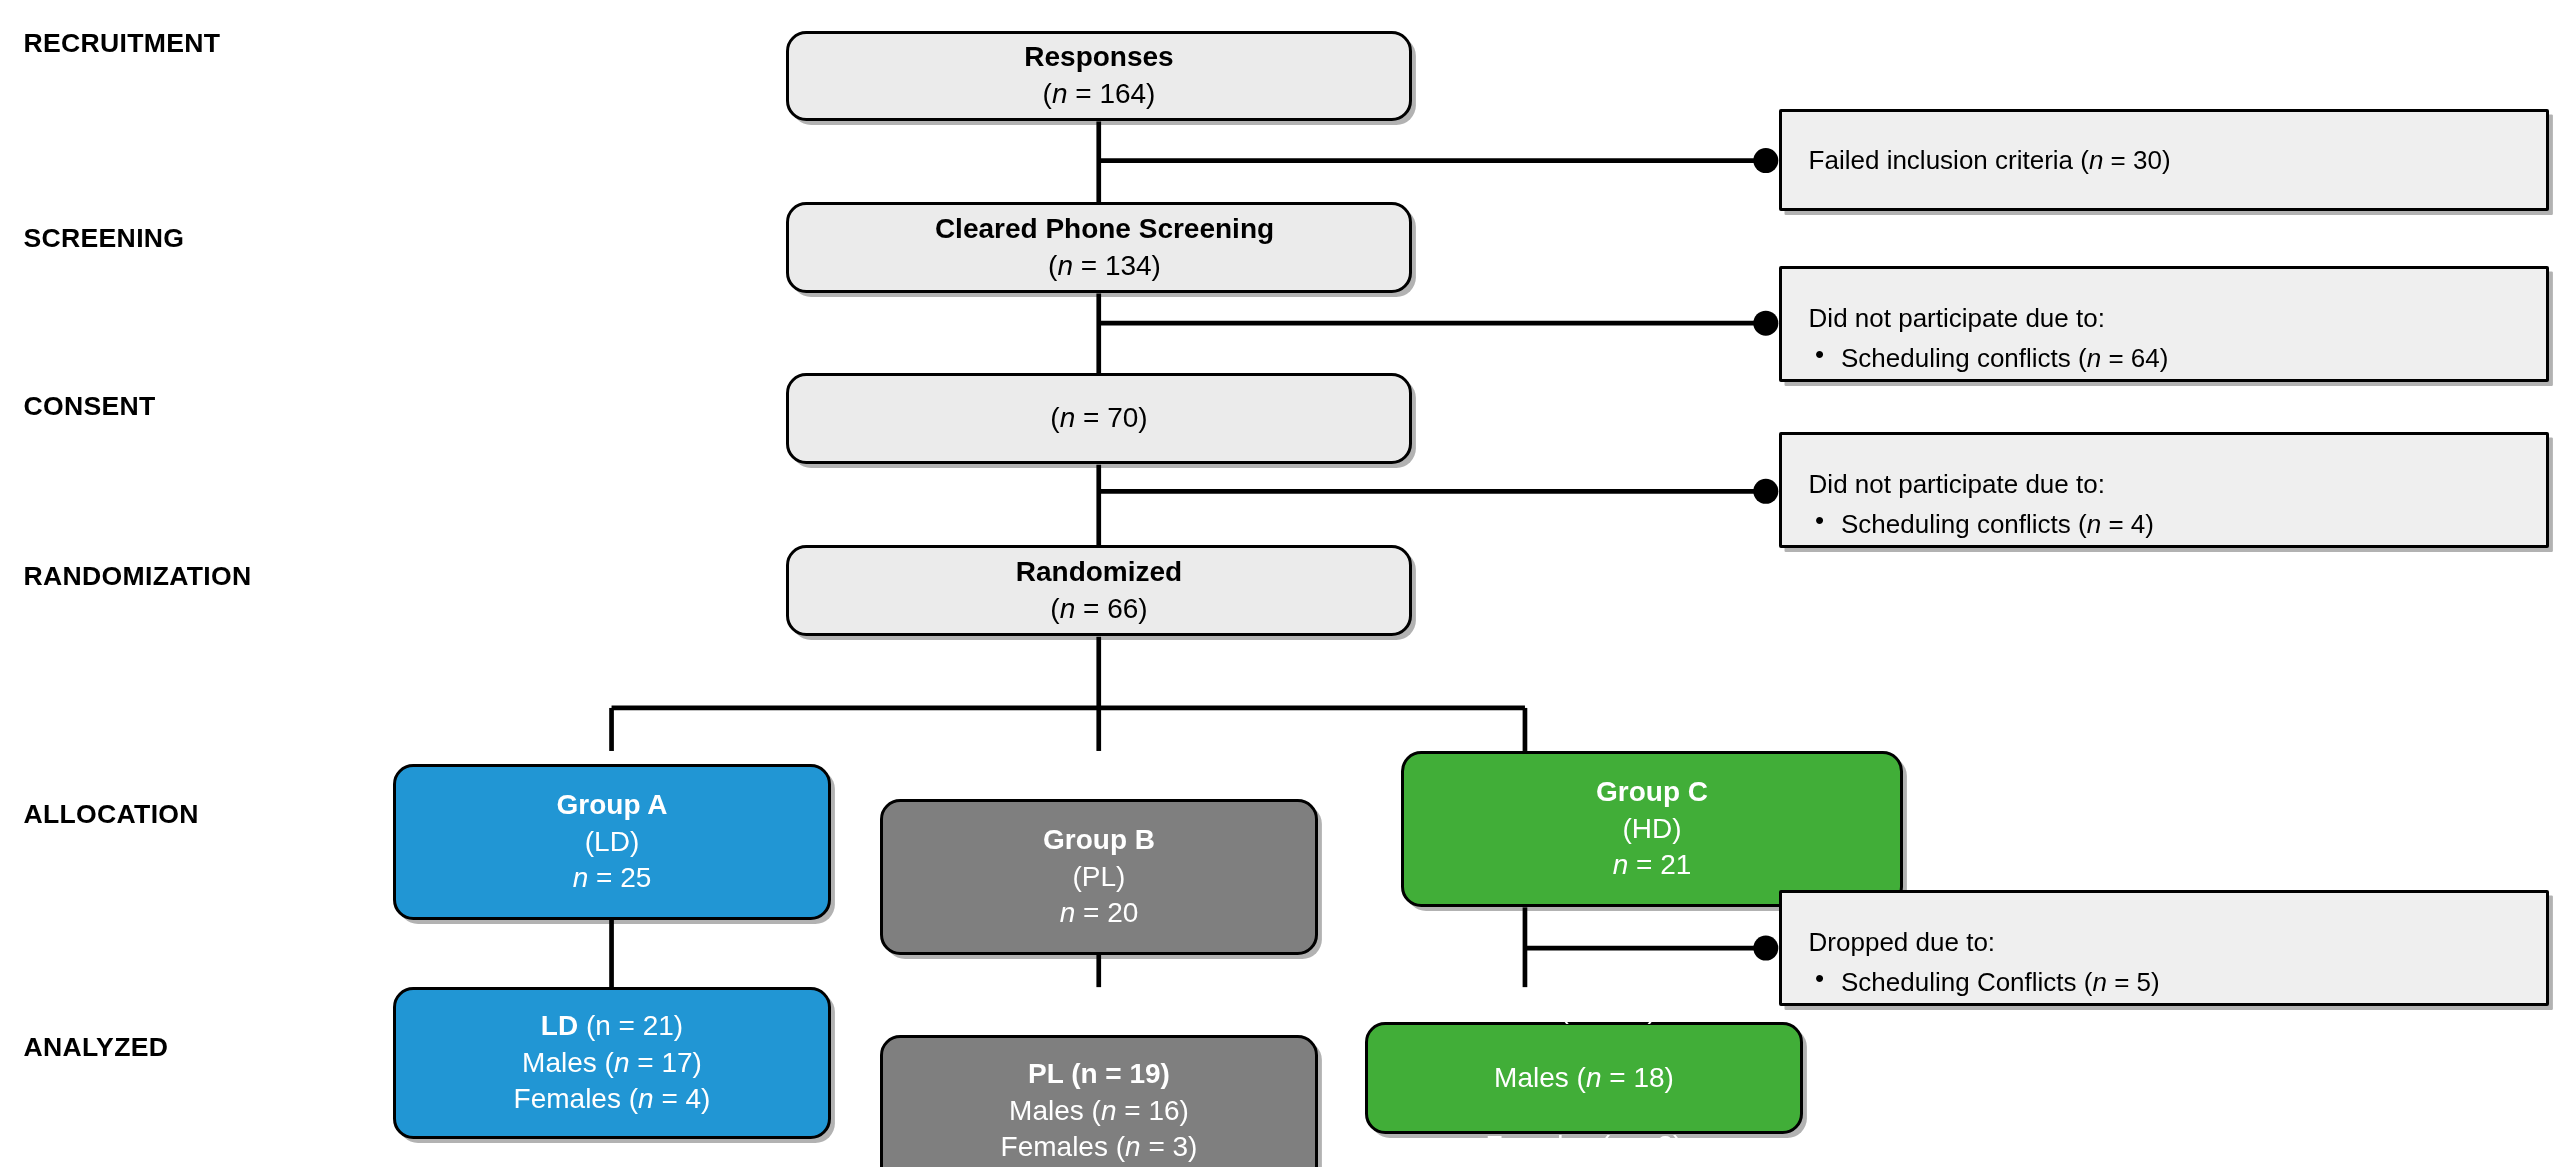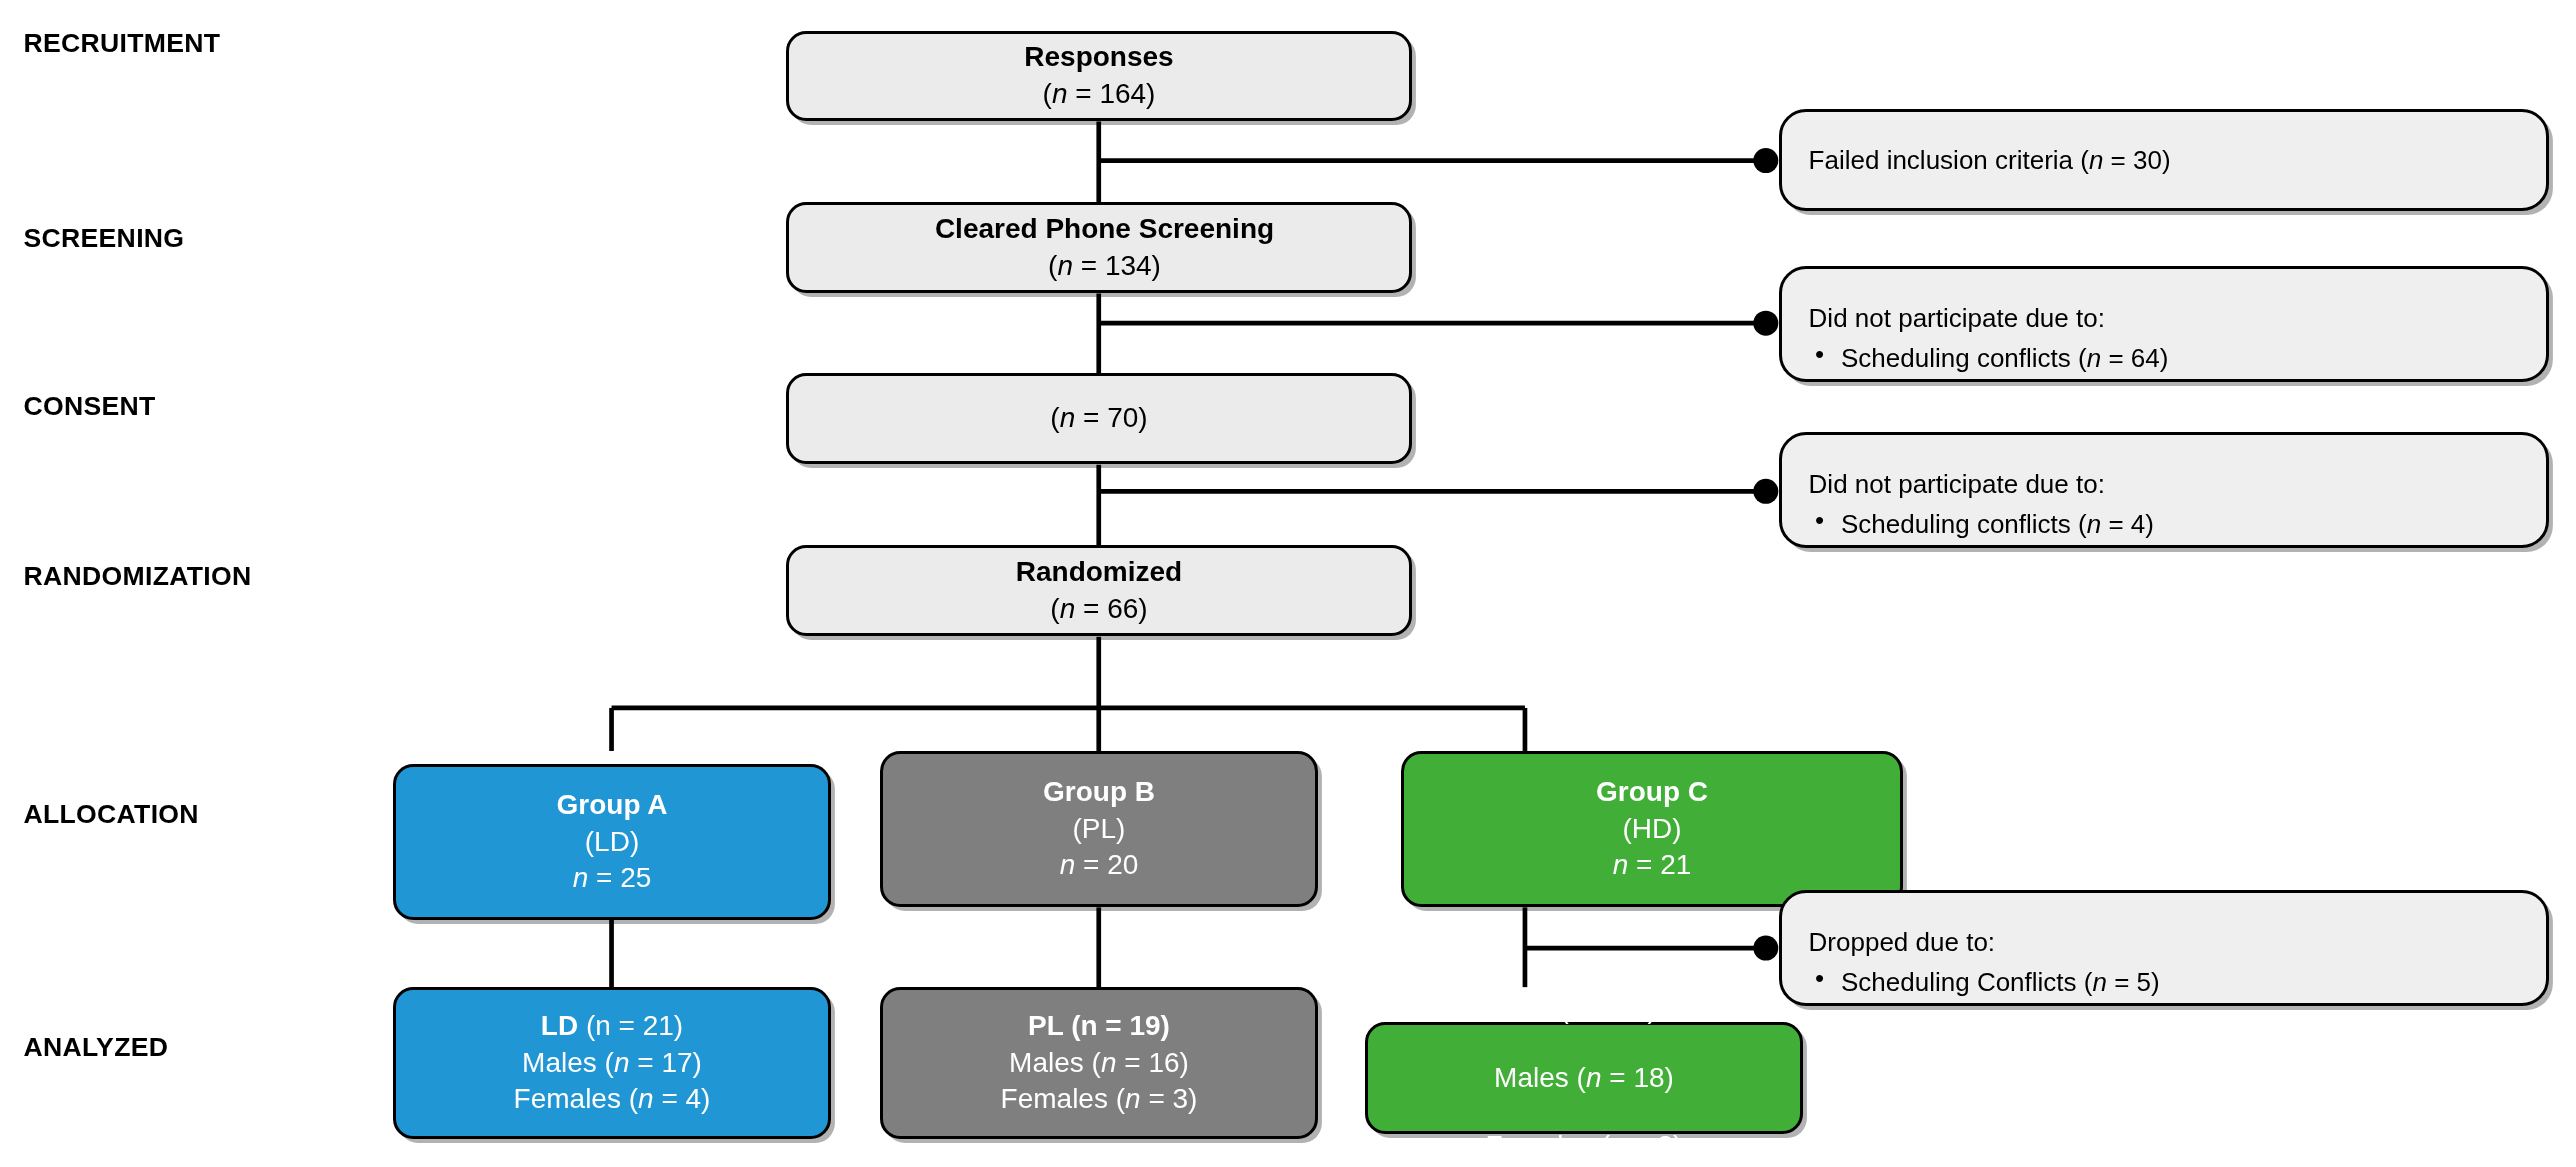--- a/index.html
+++ b/index.html
@@ -50,32 +50,33 @@
     background: #ebebeb;
     color: #000000;
   }
   .node.blue {
     background: #2196d4;
     color: #ffffff;
   }
   .node.gray {
     background: #7f7f7f;
     color: #ffffff;
+    margin-top: 48px;
   }
   .node.green {
     background: #41ae38;
     color: #ffffff;
   }
   .node.aside {
     background: #efefef;
     color: #000000;
     align-items: flex-start;
     justify-content: center;
     text-align: center;
-    border-radius: 27px;
+    border-radius: 2px;
     padding: 0 26.6px;
   }
   .line-1 {
     font-size: 28px;
     font-weight: bold;
     white-space: nowrap;
   }
   .line-2, .line-3 {
     font-size: 28px;
     font-weight: normal;

